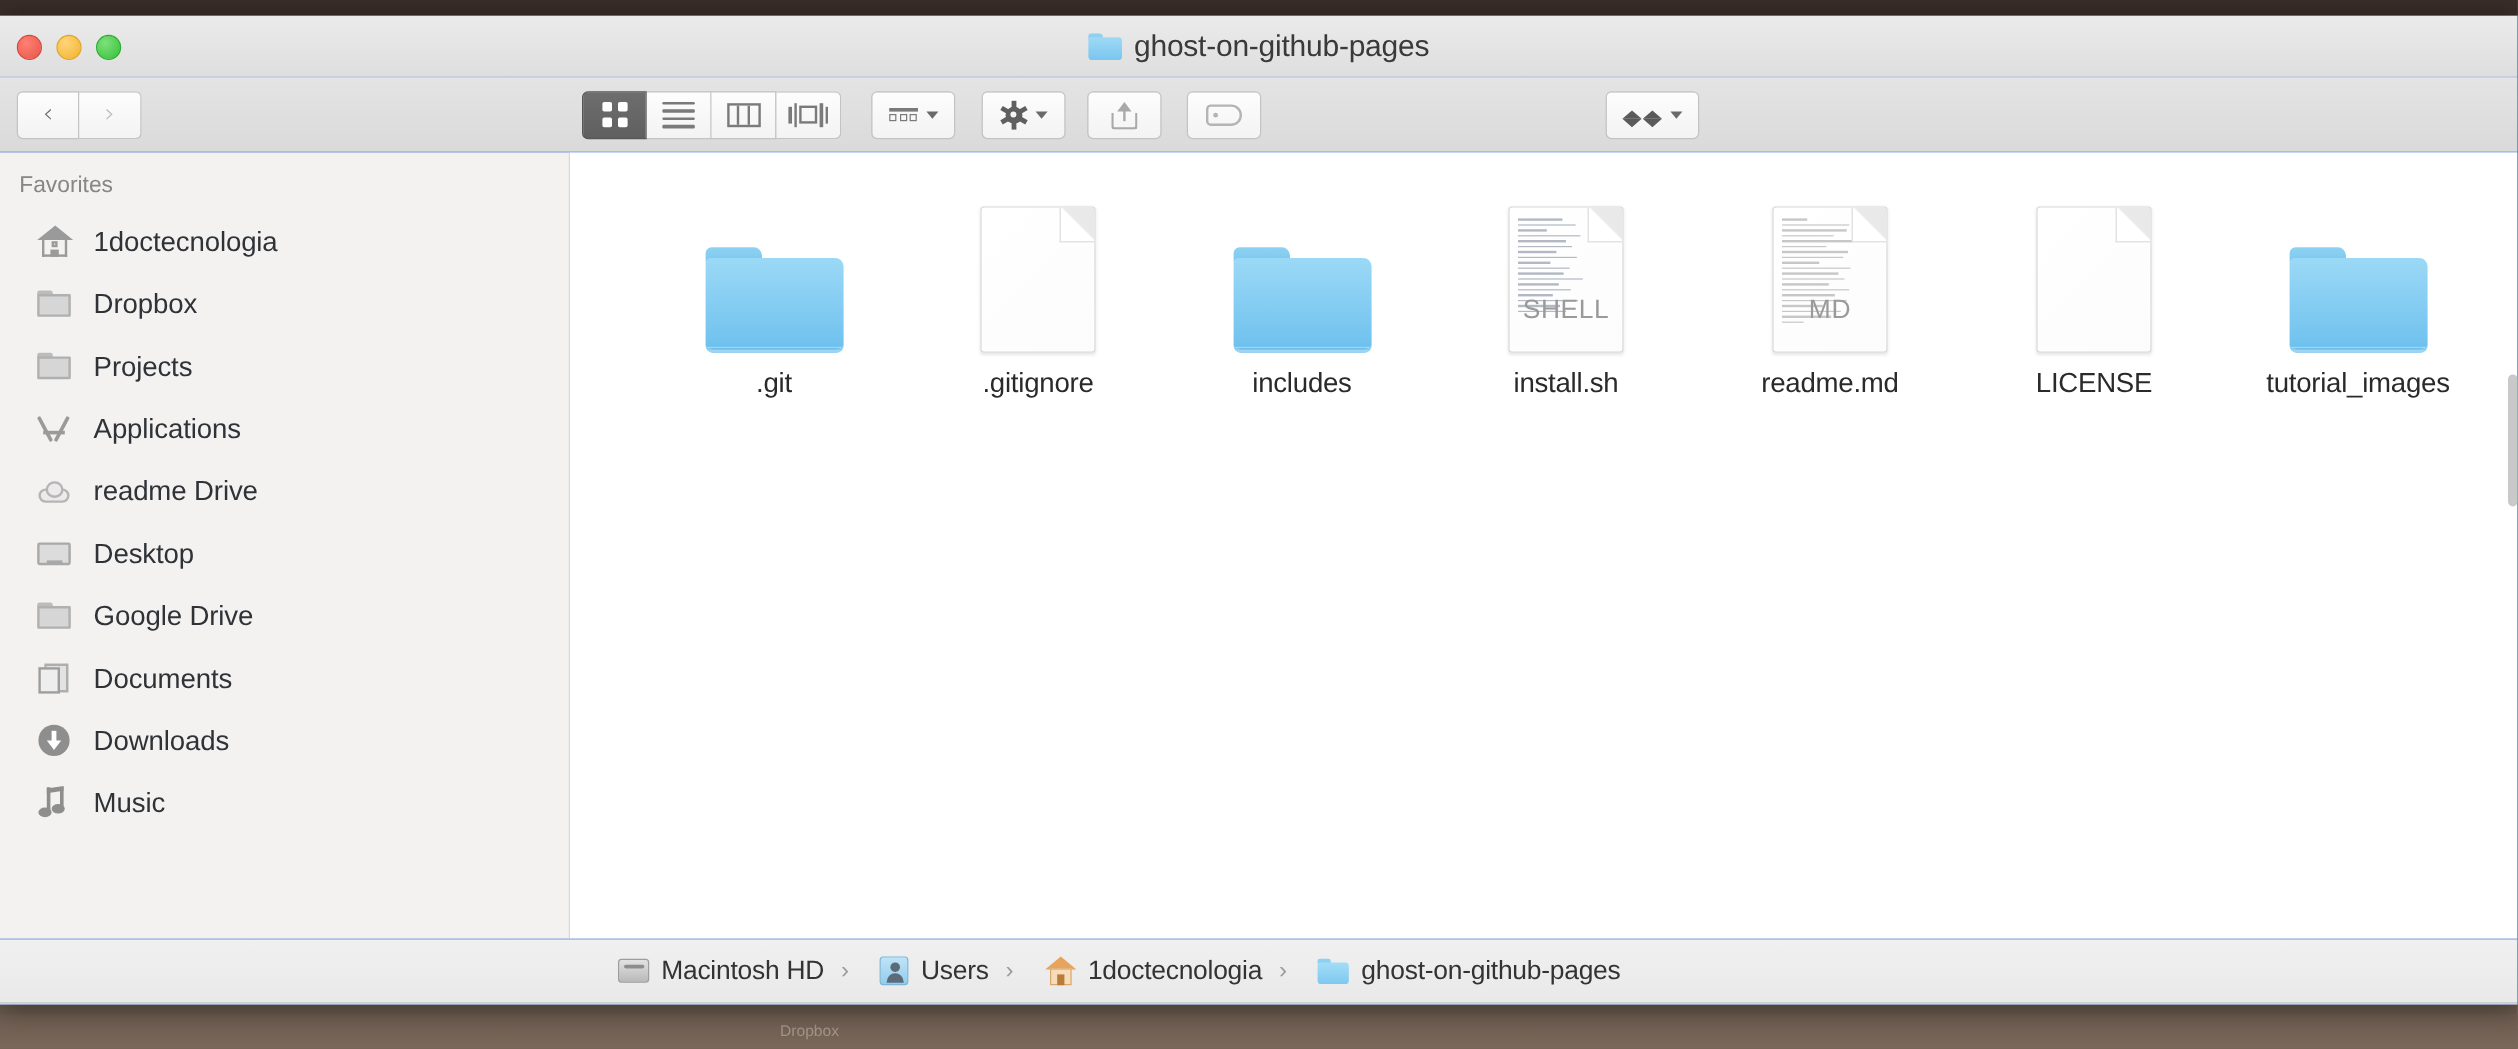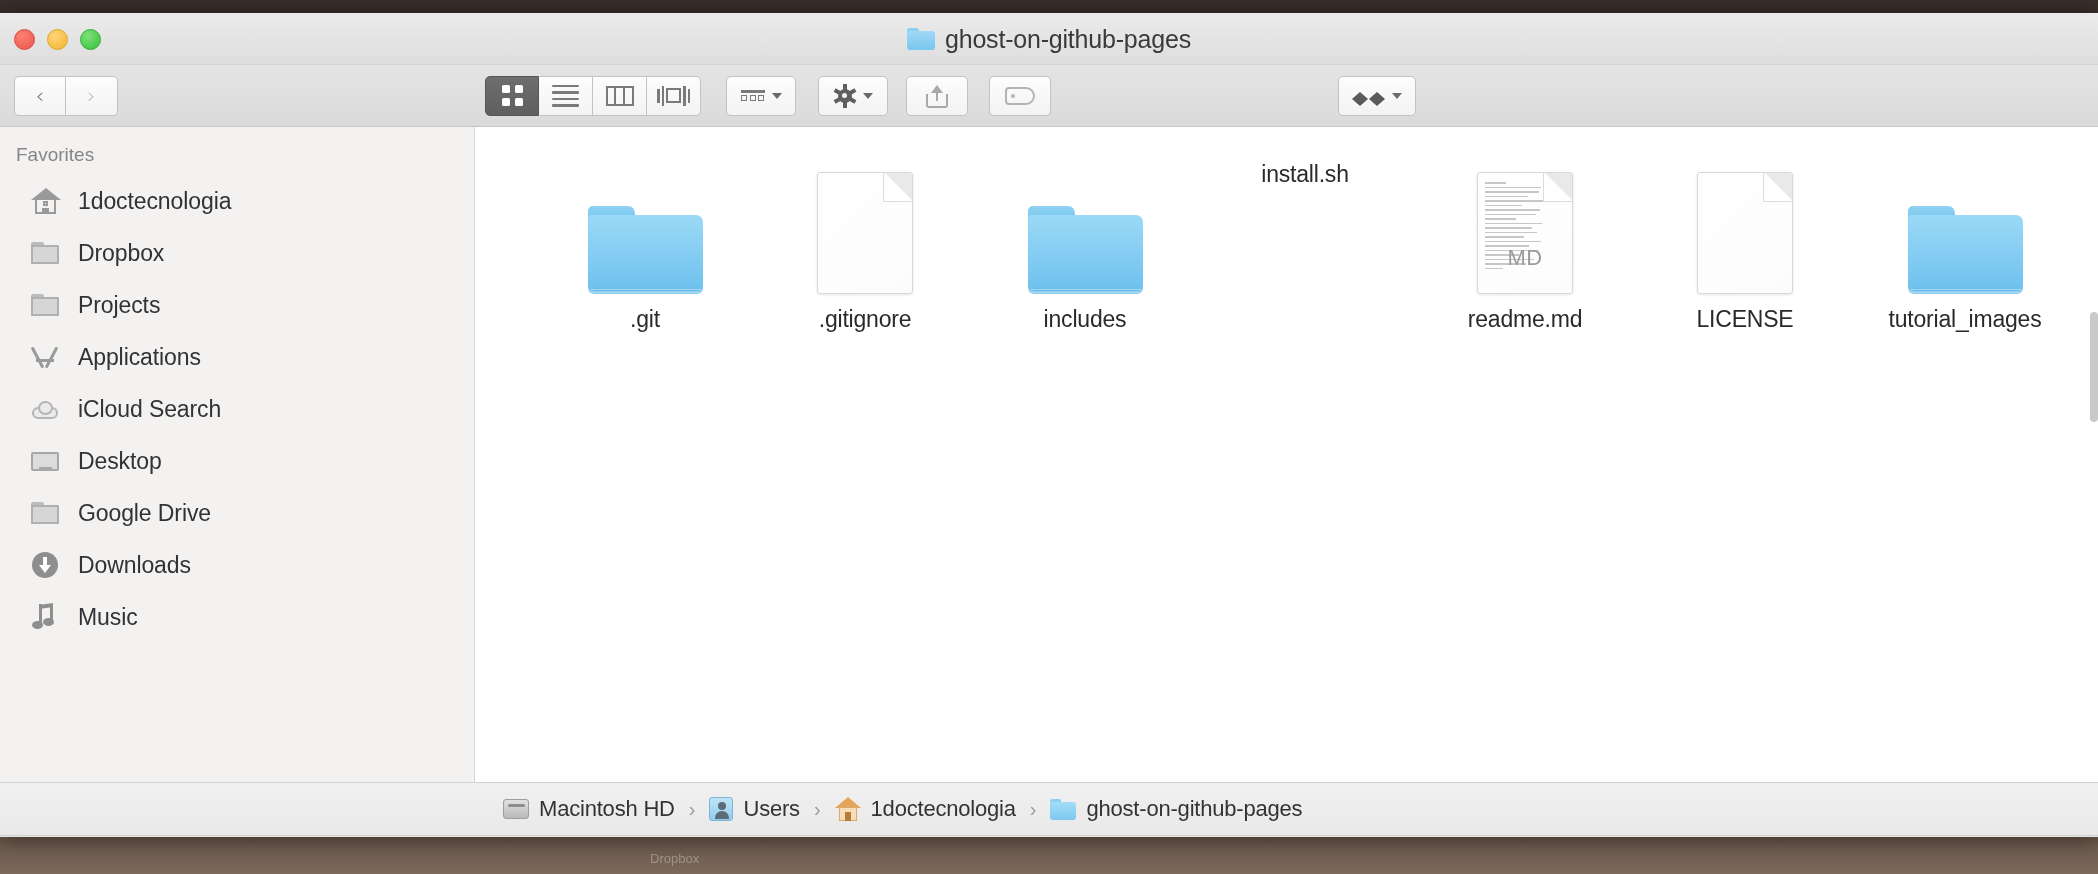--- a/index.html
+++ b/index.html
@@ -233,21 +233,21 @@
   .bigdoc .badge { position:absolute; left:0; right:0; bottom:22px; text-align:center;
      font-size:22px; color:#9a9a9a; letter-spacing:.5px; }
   .bigdoc.codedoc .lines i { background:#9fa8b5; }
 
   
   .pathbar {
     height:53px; background:linear-gradient(180deg,#f0f0f0,#e9e9e9);
     border-top:1px solid #d0d0d0; display:flex; align-items:center;
     padding-left:503px; gap:0;
   }
-  .crumb { display:flex; align-items:center; gap:10px; cursor:default; }
+  .crumb { display:flex; align-items:center; gap:10px; cursor:default;margin-left:12px; }
   .crumb .lbl { font-size:22px; color:#333; letter-spacing:-.2px; }
   .sep { font-size:20px; color:#9b9b9b; margin:0 14px; }
   .c-hd { width:26px; height:20px; border-radius:3px;
      background:linear-gradient(180deg,#e2e2e2,#b9b9b9); border:1px solid #9d9d9d; position:relative; }
   .c-hd:after { content:""; position:absolute; left:4px; top:4px; width:17px; height:3px;
      background:#8d8d8d; border-radius:2px; }
   .c-users { width:24px; height:24px; border-radius:3px;
      background:linear-gradient(180deg,#bfe3f7,#93cdec); border:1px solid #7ab6d9; position:relative; }
   .c-users:after { content:""; position:absolute; left:8px; top:4px; width:8px; height:8px;
      border-radius:50%; background:#5b6b78; }
@@ -432,39 +432,46 @@
             <span class="bar"></span>
         </span>
         <span class="sb-label">Applications</span>
       </div>
 
       <div class="sb-item">
         <span class="sb-ico i-cloud">
           <span class="c1"></span>
             <span class="c2"></span>
         </span>
-        <span class="sb-label">iCloud Search</span>
+        <span class="sb-label">readme Drive</span>
       </div>
 
       <div class="sb-item">
         <span class="sb-ico i-desktop">
           <span class="scr"></span>
             <span class="base"></span>
         </span>
         <span class="sb-label">Desktop</span>
       </div>
 
       <div class="sb-item">
         <span class="sb-ico i-folder">
           <span class="tb"></span>
             <span class="bd"></span>
         </span>
         <span class="sb-label">Google Drive</span>
       </div>
 
+      <div class="sb-item">
+        <span class="sb-ico i-docs">
+          <span class="b"></span>
+            <span class="f"></span>
+        </span>
+        <span class="sb-label">Documents</span>
+      </div>
 
       <div class="sb-item">
         <span class="sb-ico i-dl">
           <span class="cir"></span>
             <span class="st"></span>
             <span class="ar"></span>
         </span>
         <span class="sb-label">Downloads</span>
       </div>
 
@@ -509,20 +516,46 @@
           <div class="art">
             <div class="bigfolder">
               <span class="tb"></span>
                 <span class="bd"></span>
             </div>
           </div>
           <div class="nm">includes</div>
         </div>
 
         <div class="fitem">
+          <div class="art">
+            <div class="bigdoc codedoc">
+              <span class="fold"></span>
+              <span class="lines">
+                <i style="width:60%"></i>
+                  <i style="width:78%"></i>
+                  <i style="width:40%"></i>
+                <i style="width:85%"></i>
+                  <i style="width:66%"></i>
+                  <i style="width:74%"></i>
+                <i style="width:52%"></i>
+                  <i style="width:80%"></i>
+                  <i style="width:45%"></i>
+                <i style="width:70%"></i>
+                  <i style="width:62%"></i>
+                  <i style="width:88%"></i>
+                <i style="width:55%"></i>
+                  <i style="width:72%"></i>
+                  <i style="width:48%"></i>
+                <i style="width:82%"></i>
+                  <i style="width:58%"></i>
+                  <i style="width:66%"></i>
+              </span>
+              <span class="badge">SHELL</span>
+            </div>
+          </div>
           <div class="nm">install.sh</div>
         </div>
 
         <div class="fitem">
           <div class="art">
             <div class="bigdoc">
               <span class="fold"></span>
               <span class="lines">
                 <i style="width:35%"></i>
                   <i style="width:92%"></i>

